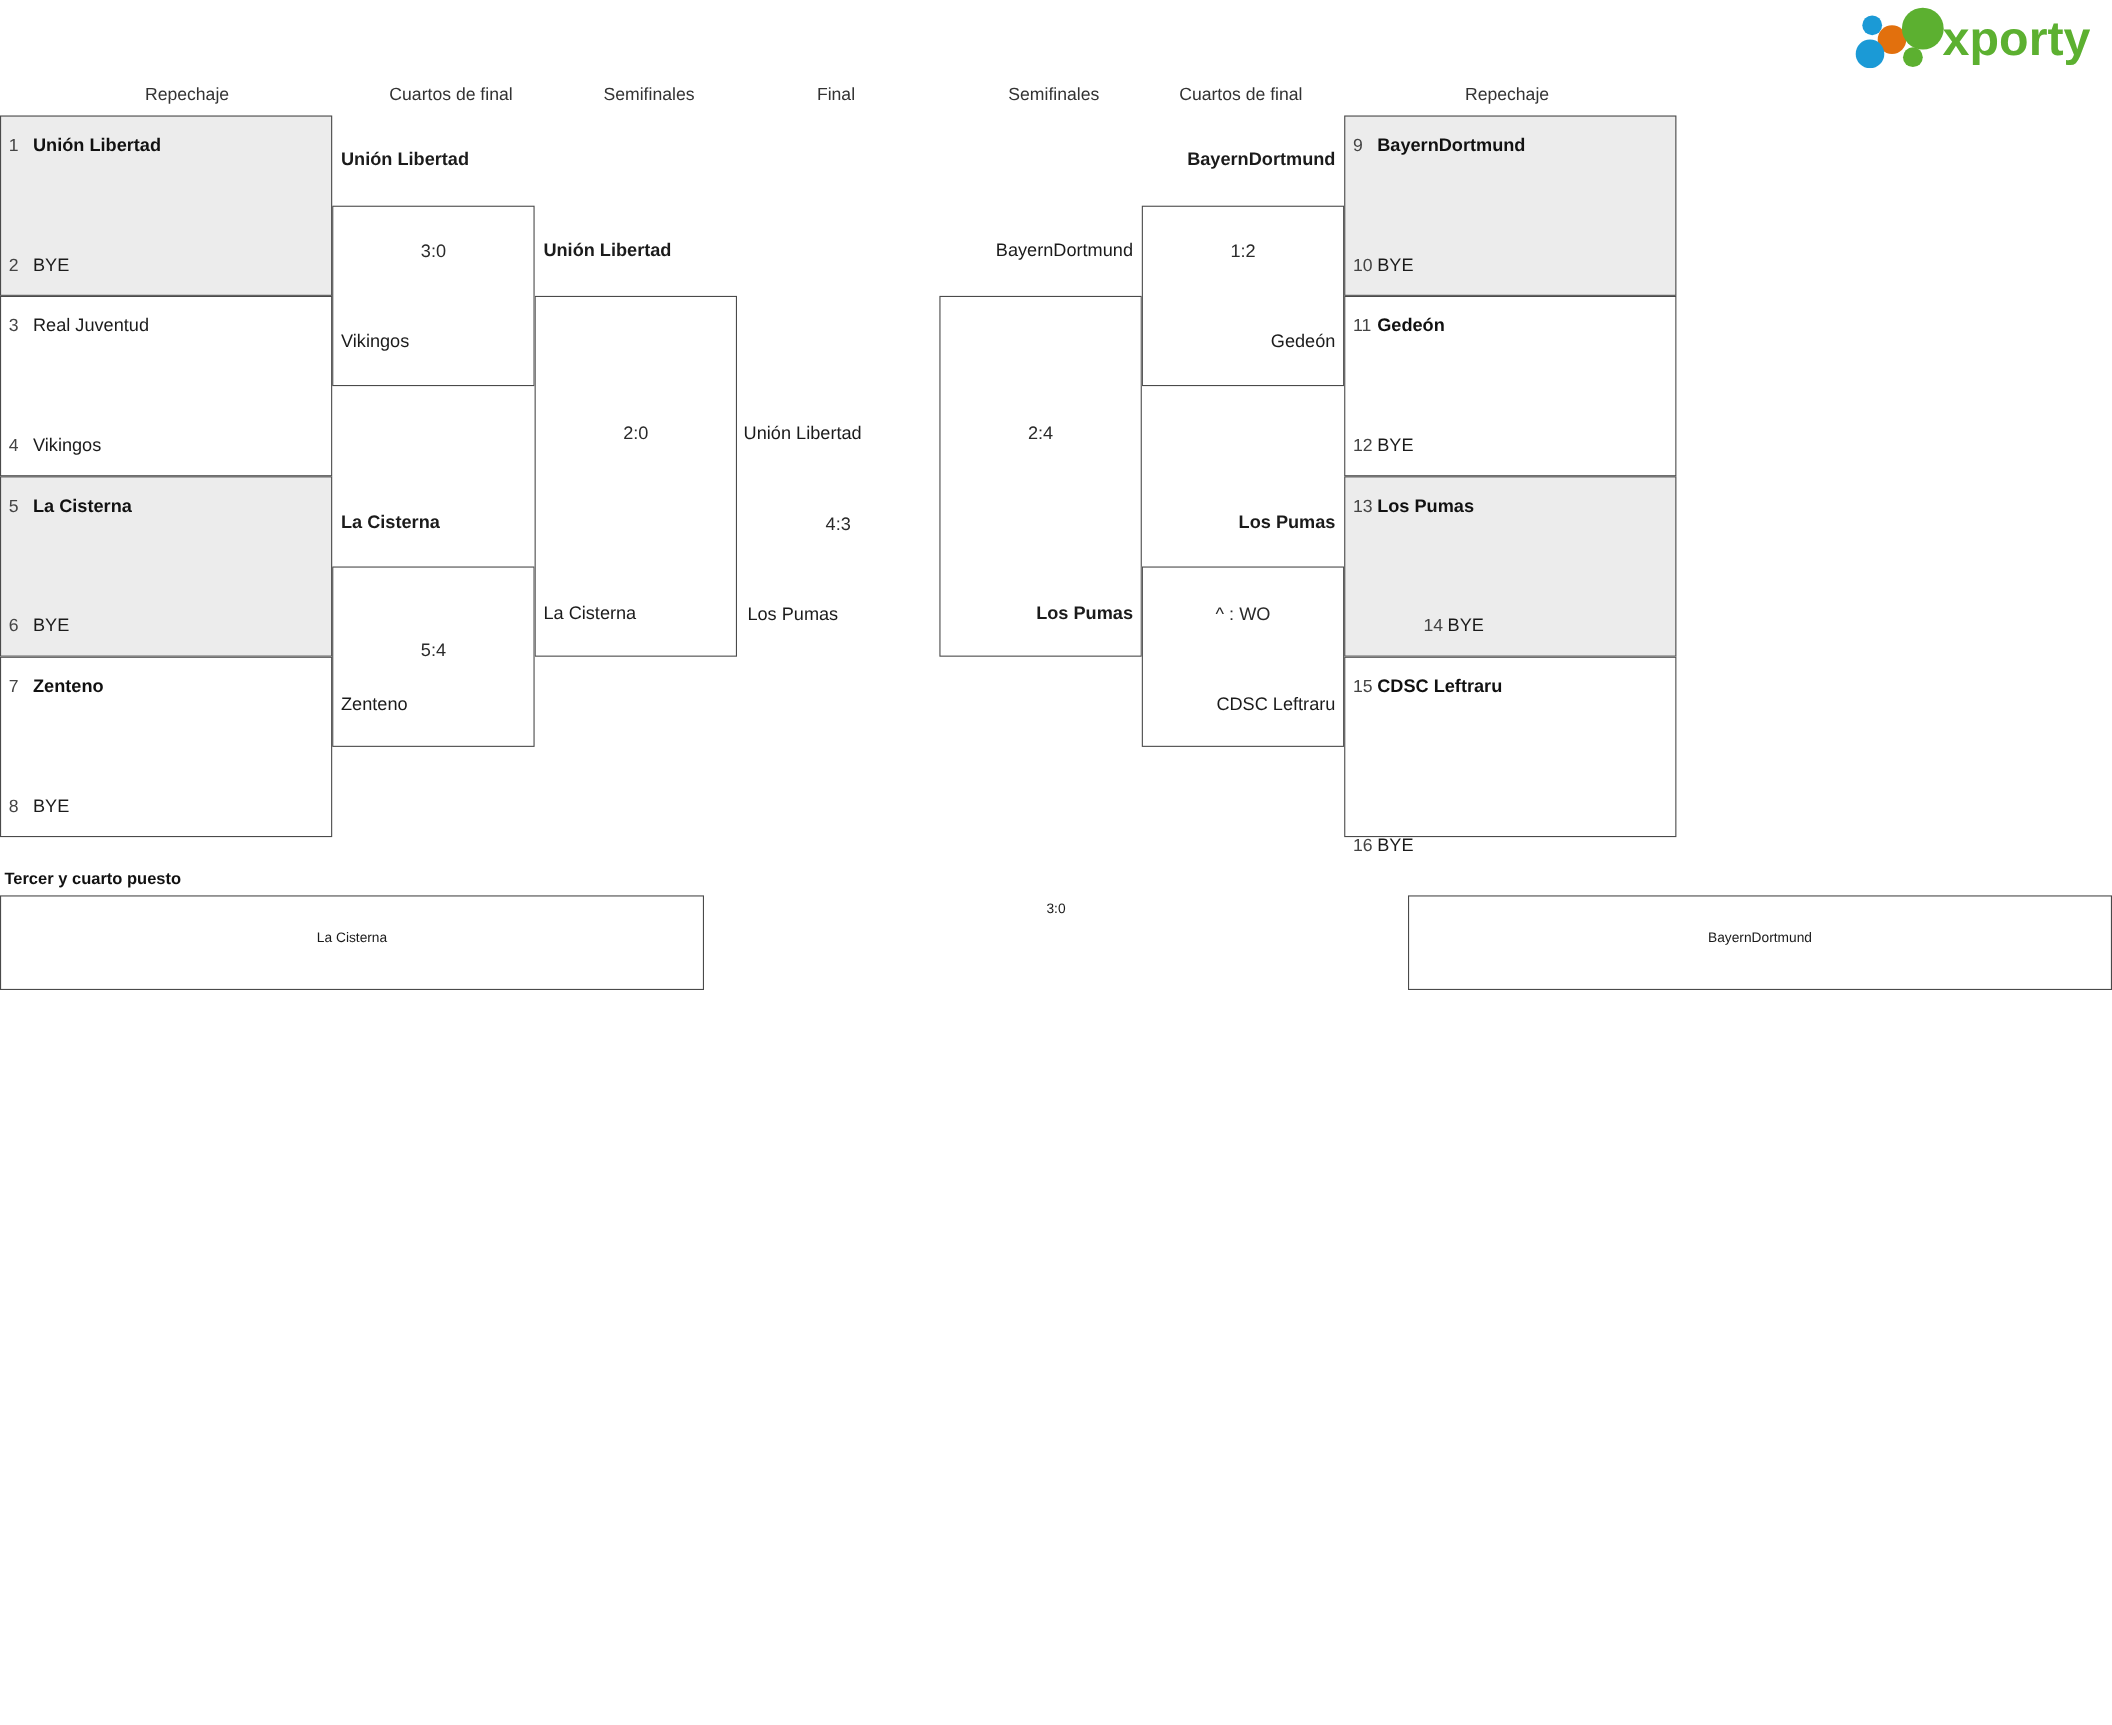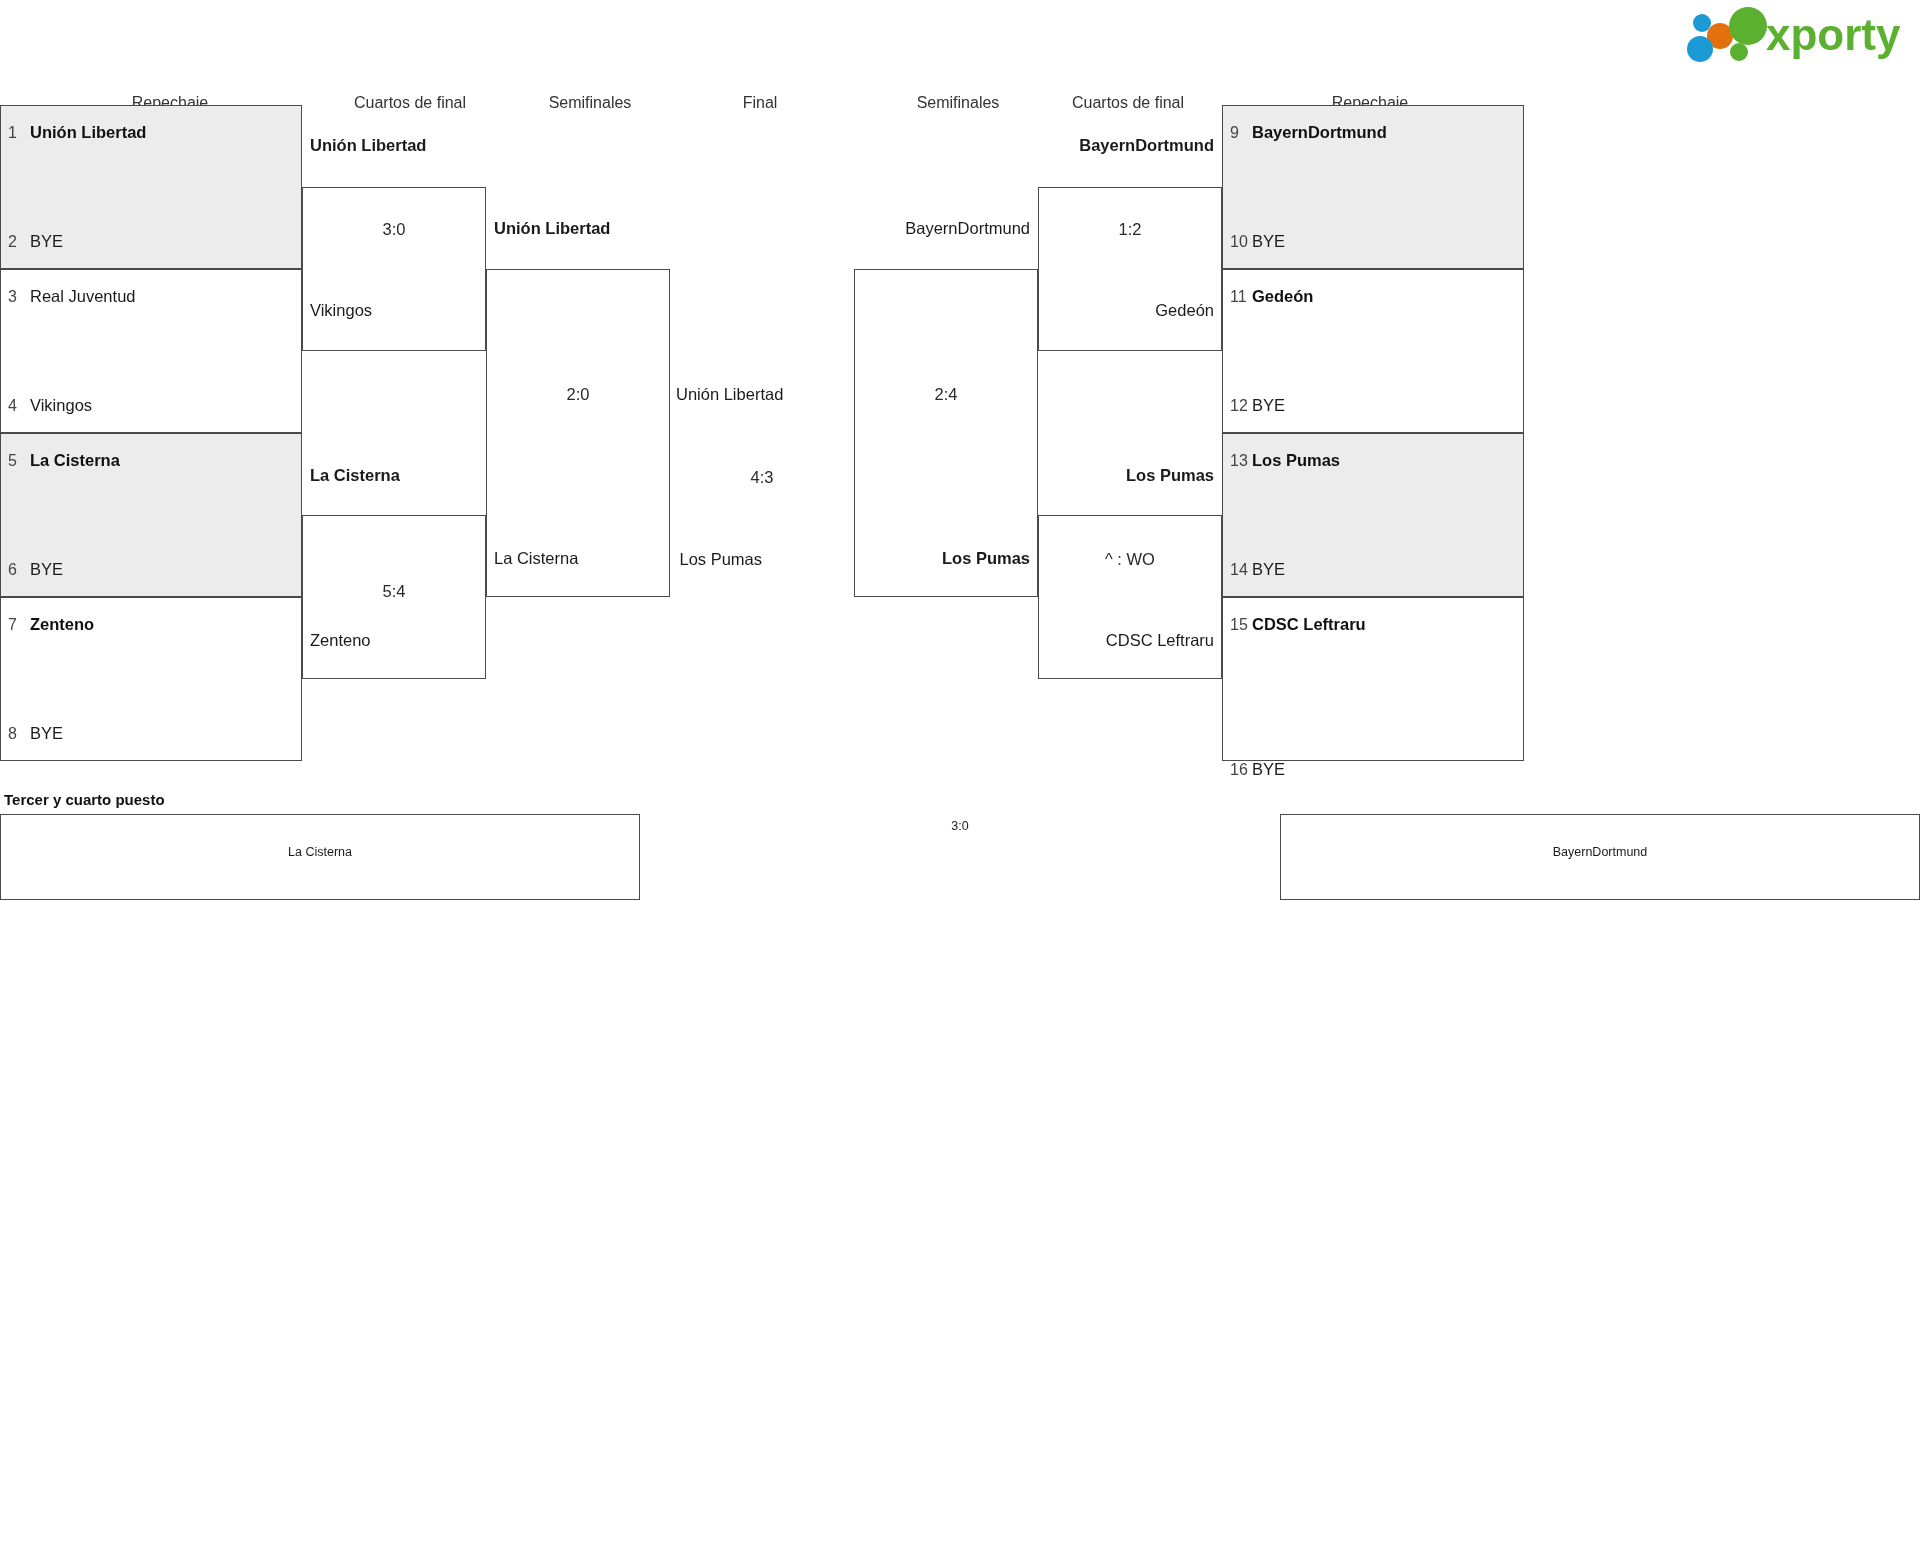--- a/index.html
+++ b/index.html
@@ -16,21 +16,21 @@
   .title-block { position: absolute; left: 4px; top: 4px; }
   .title-line { font-size: 22px; font-weight: 700; letter-spacing: -0.1px; line-height: 26px; color: #111; }
 
   .logo { position: absolute; right: 10px; top: 6px; width: 248px; height: 56px; }
   .logo svg { display:block; }
 
   
   .round-head {
     position: absolute; top: 78px;
     font-size: 16px; font-weight: 400; color: #333;
-    text-align: center; white-space: nowrap; margin-top: 16px;
+    text-align: center; white-space: nowrap;
   }
 
   
   .cell {
     position: absolute;
     border: 1px solid #4a4a4a;
     background: #ffffff;
   }
   .cell.shaded { background: #ececec; }
 
@@ -176,21 +176,21 @@
     <span class="seed-name win">Gedeón</span>
   </div>
   <div class="seed-row" style="left:1230px;top:396px;justify-content:space-between;">
     <span class="seed-num">12</span>
     <span class="seed-name">BYE</span>
   </div>
   <div class="seed-row" style="left:1230px;top:451px;">
     <span class="seed-num">13</span>
     <span class="seed-name win">Los Pumas</span>
   </div>
-  <div class="seed-row" style="left:1230px;top:560px;">
+  <div class="seed-row" style="left:1294px;top:560px;">
     <span class="seed-num">14</span>
     <span class="seed-name">BYE</span>
   </div>
   <div class="seed-row" style="left:1230px;top:615px;">
     <span class="seed-num">15</span>
     <span class="seed-name win">CDSC Leftraru</span>
   </div>
   <div class="seed-row" style="left:1230px;top:724px;margin-top:36px;">
     <span class="seed-num">16</span>
     <span class="seed-name">BYE</span>

